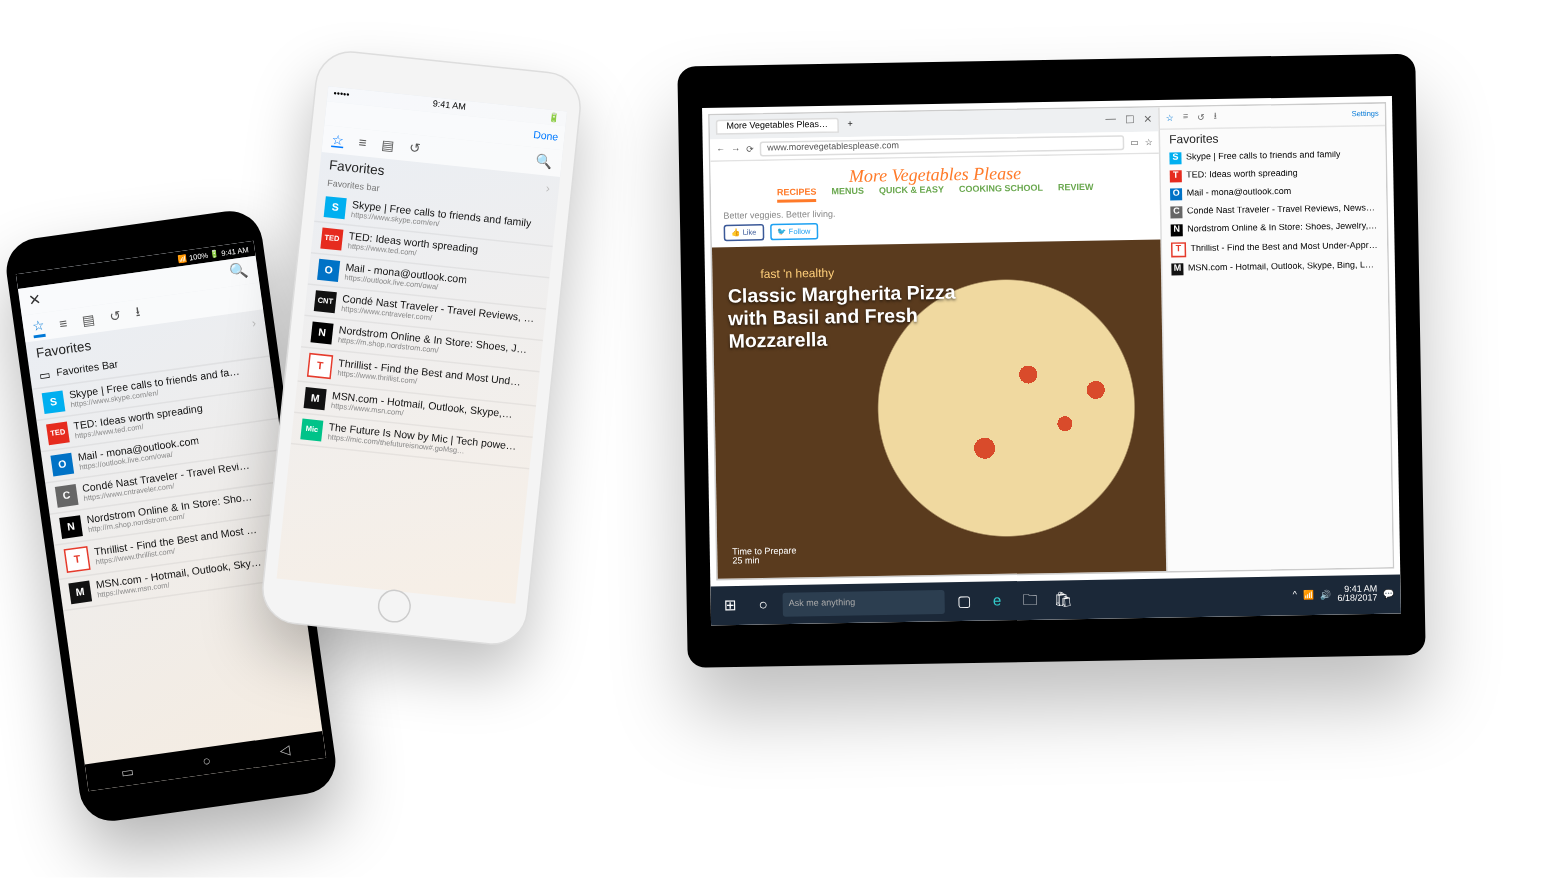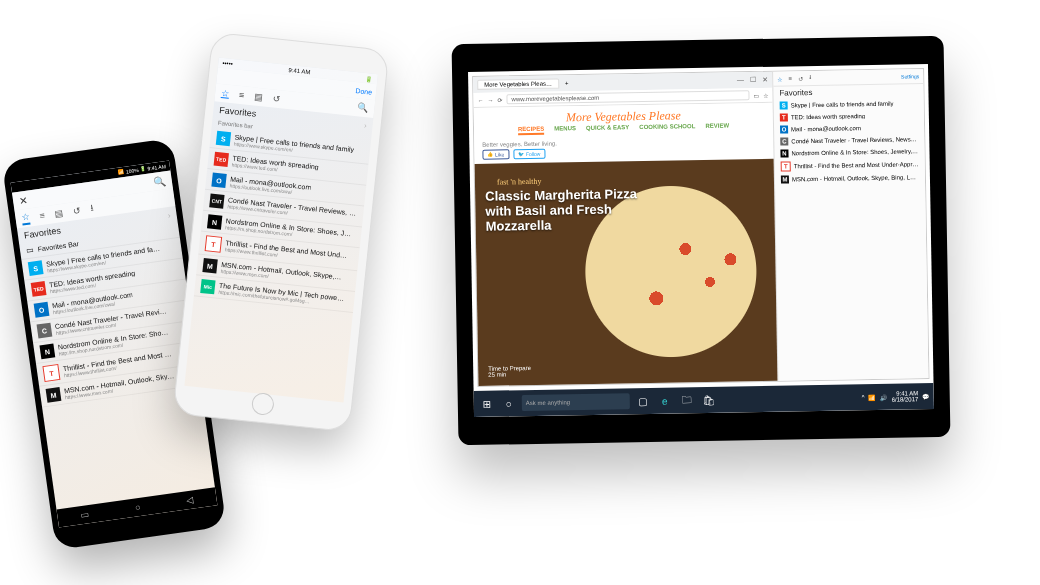--- a/index.html
+++ b/index.html
@@ -81,22 +81,22 @@
       radial-gradient(circle at 70% 40%, #d94b2b 0 6px, transparent 6px),
       radial-gradient(circle at 78% 55%, #d94b2b 0 5px, transparent 5px),
       radial-gradient(circle at 60% 62%, #d94b2b 0 7px, transparent 7px),
       radial-gradient(circle at 85% 45%, #d94b2b 0 6px, transparent 6px),
       radial-gradient(circle at 65% 50%, #f0d9a0 0 85px, transparent 86px),
       #5a3b1e;
     position:relative;
     color:#fff;
   }
   .hero-lbl{
-    position:absolute;left:22px;top:14px;
-    font-family:Liberation Serif, serif;font-size:8px;color:#ffcf7a;
+    position:absolute;left:0;top:14px;
+    font-family:Liberation Sans, sans-serif;font-size:8px;color:#ffcf7a;padding-left:32px;
   }
   .hero-title{
     position:absolute;left:10px;top:26px;
     font-size:13px;font-weight:700;line-height:1.15;
     text-shadow:0 1px 2px rgba(0,0,0,.6);
     max-width:160px;
   }
   .hero-meta{position:absolute;left:10px;bottom:8px;font-size:6px;}
   .fav-panel{
     width:150px;

